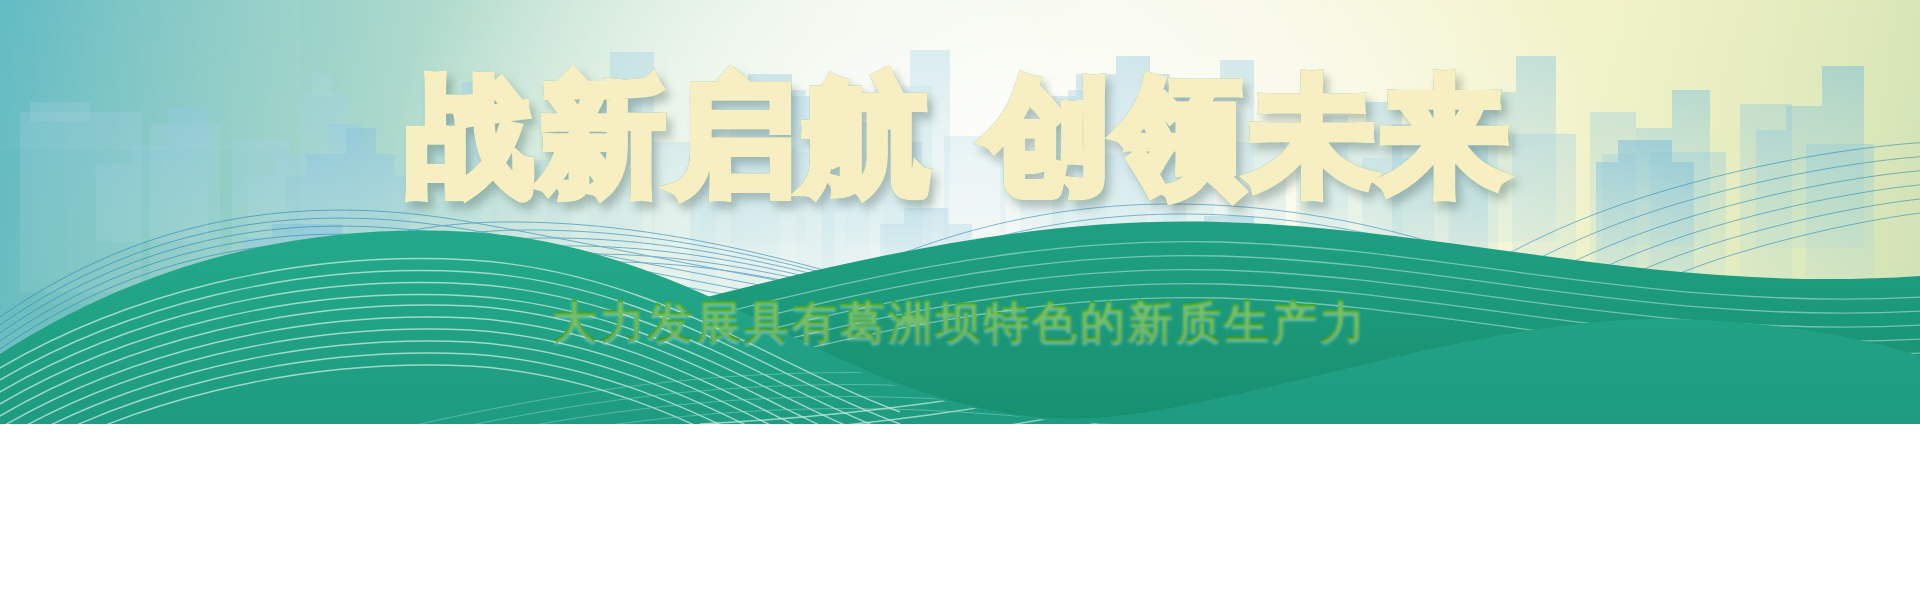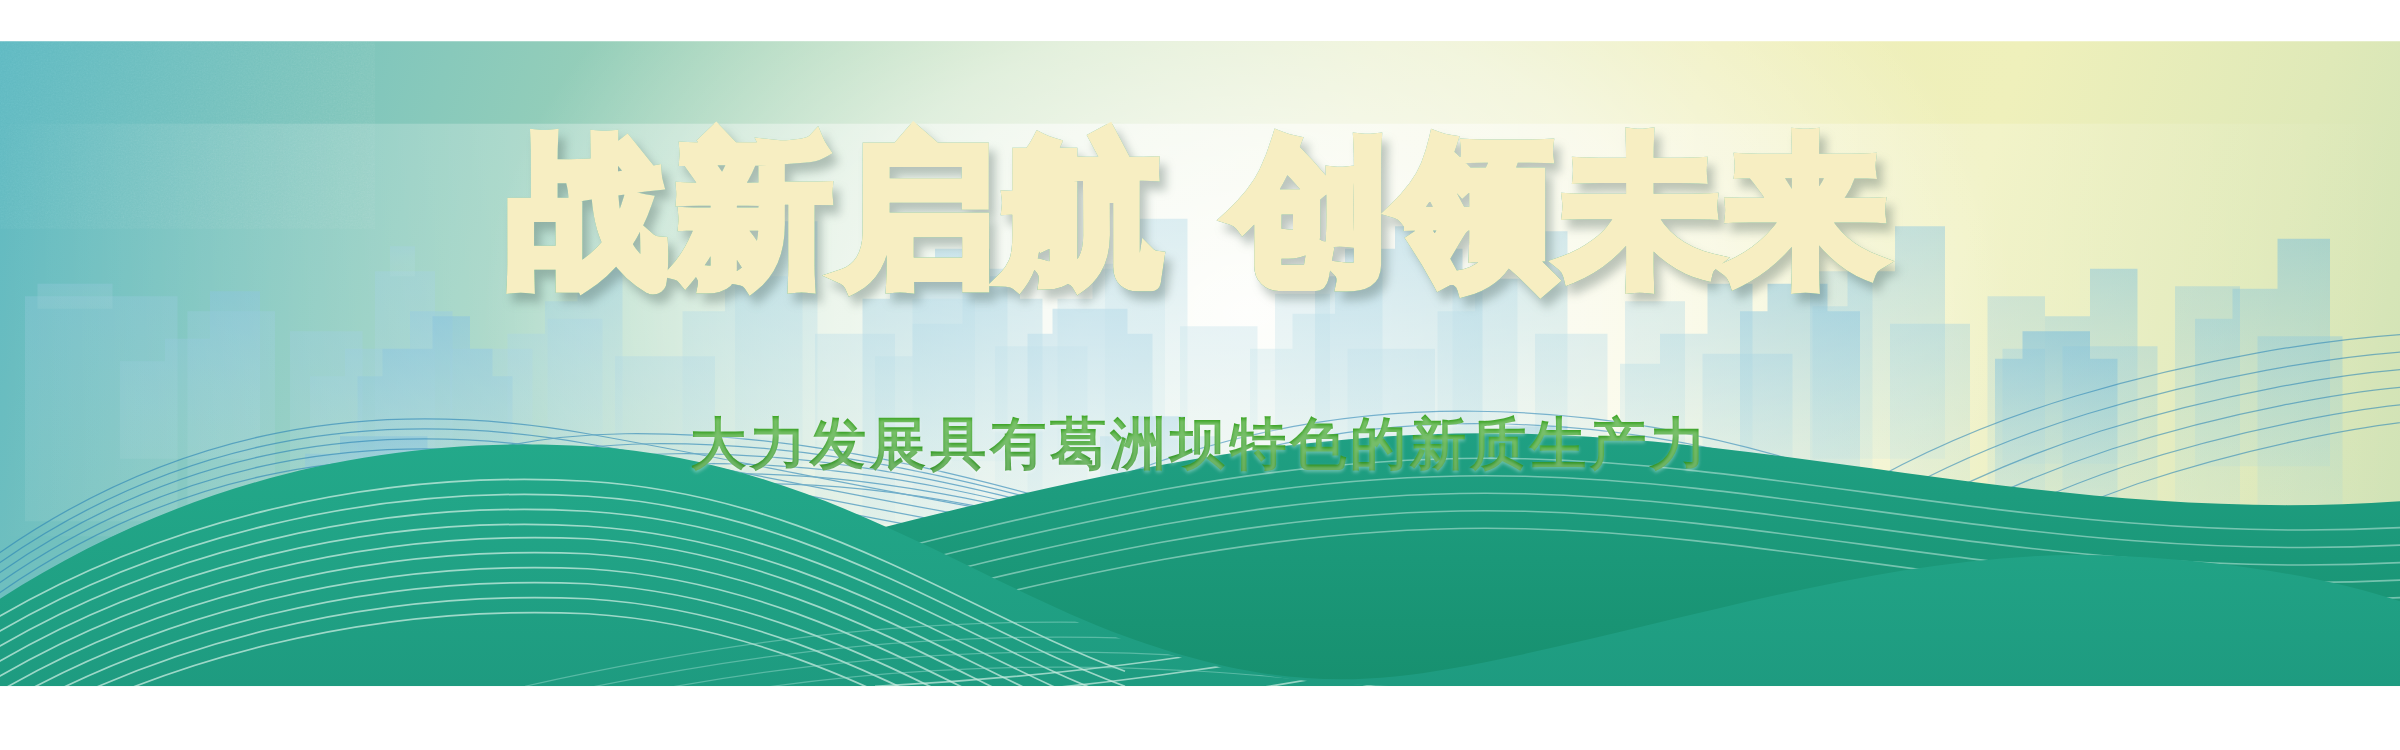--- a/index.html
+++ b/index.html
@@ -7,36 +7,35 @@
     padding: 0;
     background: #ffffff;
   }
   body {
     font-family: "Liberation Sans", sans-serif;
   }
 
   #banner {
     position: relative;
     width: 1920px;
-    height: 516px;
+    height: 424px;
     overflow: hidden;
     
     background:
       radial-gradient(ellipse 900px 620px at 52% 42%, rgba(255,255,255,0.92) 0%, rgba(255,255,255,0.55) 38%, rgba(255,255,255,0.0) 68%),
       linear-gradient(107deg,
         #5fb9c2 0%,
         #79c3bd 11%,
         #97cfb9 24%,
         #bcdcb4 38%,
         #dfe8b4 53%,
         #eeeeb8 66%,
         #eff0bb 78%,
         #dfe9b8 90%,
         #cde1b6 100%);
-    margin-top: 33px;
   }
 
   
   #grain {
     position: absolute;
     inset: 0;
     opacity: 0.5;
     mix-blend-mode: overlay;
     pointer-events: none;
   }

